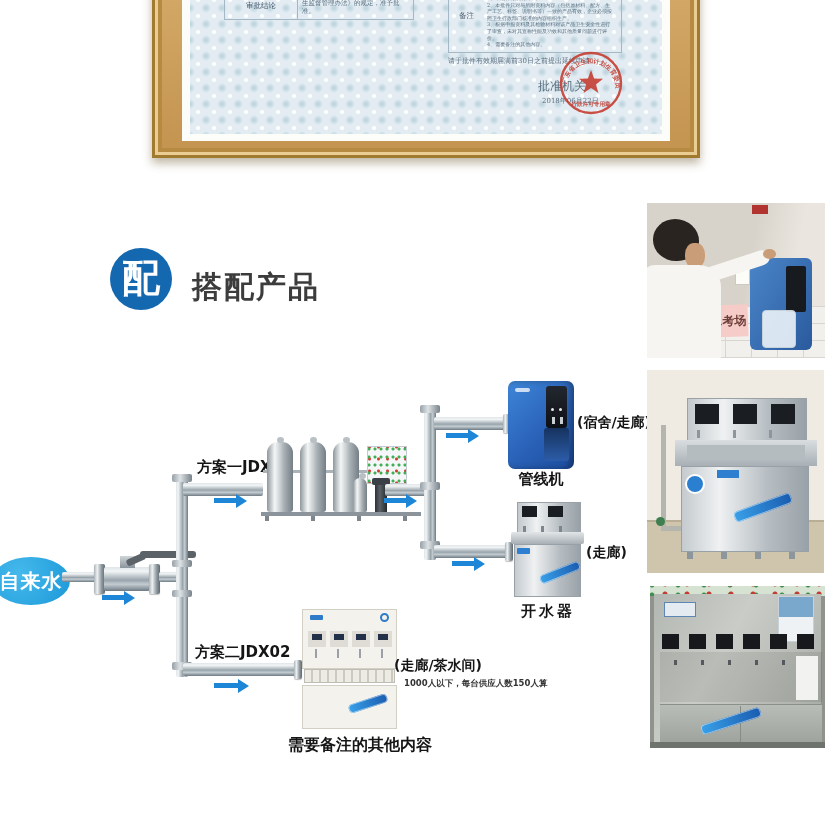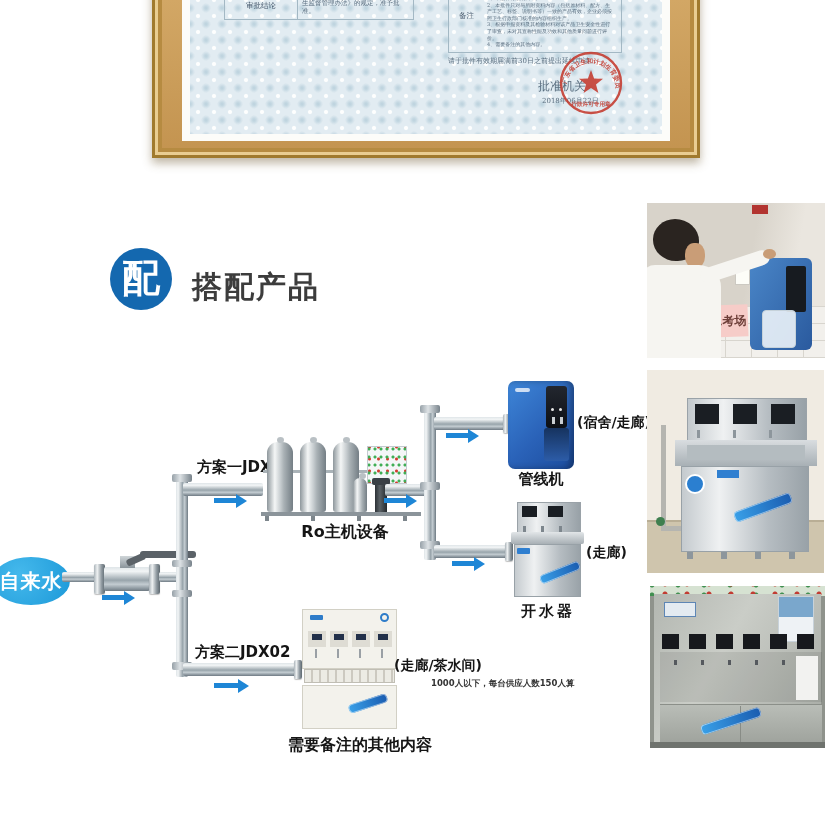--- a/index.html
+++ b/index.html
@@ -127,21 +127,20 @@
     <div class="tank" style="left:12px;top:14px;width:26px;height:70px;"></div>
     <div class="tank" style="left:45px;top:14px;width:26px;height:70px;"></div>
     <div class="tank" style="left:78px;top:14px;width:26px;height:70px;"></div>
     <div class="tank" style="left:98px;top:50px;width:14px;height:34px;border-radius:7px 7px 2px 2px;"></div>
     <div class="abs" style="left:112px;top:18px;width:38px;height:36px;background:#f4f6f7;border:1px solid #c3cbd0;
          background-image:radial-gradient(circle,#3fae55 1px,transparent 2px),radial-gradient(circle,#d23b2e 1px,transparent 2px);
          background-size:6px 8px,9px 12px;background-position:4px 6px,6px 18px;"></div>
     <div class="abs" style="left:120px;top:56px;width:12px;height:28px;background:linear-gradient(90deg,#2c3136,#5a6166 40%,#23282c);"></div>
     <div class="abs" style="left:117px;top:50px;width:18px;height:7px;background:#3a4046;border-radius:2px;"></div>
   </div>
-  <div class="lbl" style="left:255px;top:522px;width:180px;text-align:center;font-size:16px;">Ro主机设备</div>
 
   <div class="pipe-h" style="left:385px;top:484px;width:42px;height:12px;"></div>
   <div class="arrow" style="left:384px;top:498px;width:22px;"></div>
   <div class="pipe-v" style="left:424px;top:407px;height:153px;"></div>
   <div class="collar" style="left:420px;top:405px;width:20px;height:8px;"></div>
   <div class="collar" style="left:420px;top:482px;width:20px;height:8px;"></div>
   <div class="collar" style="left:420px;top:541px;width:20px;height:8px;"></div>
 
   <div class="pipe-h" style="left:434px;top:417px;width:76px;"></div>
   <div class="flange" style="left:503px;top:414px;width:8px;height:19px;"></div>
@@ -187,21 +186,21 @@
     <div class="abs" style="left:80px;top:6px;width:9px;height:9px;border-radius:50%;border:2px solid #2e7cc9;box-sizing:border-box;"></div>
     <div class="abs" style="left:8px;top:24px;width:84px;height:16px;background:repeating-linear-gradient(90deg,#dedcd4 0 18px,transparent 18px 22px);"></div>
     <div class="abs" style="left:12px;top:27px;width:78px;height:6px;background:repeating-linear-gradient(90deg,#22304a 0 10px,transparent 10px 22px);"></div>
     <div class="abs" style="left:15px;top:42px;width:74px;height:9px;background:repeating-linear-gradient(90deg,#9aa0a5 0 2px,transparent 2px 22px);"></div>
     <div class="abs" style="left:4px;top:62px;width:91px;height:14px;border:1px solid #c0beb4;box-sizing:border-box;
          background:repeating-linear-gradient(90deg,#ecebe4 0 6px,#ccc9c0 6px 8px);"></div>
     <div class="abs ivory" style="left:2px;top:78px;width:95px;height:44px;"></div>
     <div class="sticker" style="left:48px;top:92px;width:40px;height:9px;transform:rotate(-18deg);"></div>
   </div>
   <div class="tag" style="left:394px;top:657px;">(走廊/茶水间)</div>
-  <div class="abs" style="left:404px;top:678px;font-size:8.5px;font-weight:bold;color:#333;margin-left:27px;">1000人以下，每台供应人数150人算</div>
+  <div class="abs" style="left:404px;top:678px;font-size:8.5px;font-weight:bold;color:#333;">1000人以下，每台供应人数150人算</div>
   <div class="lbl" style="left:288px;top:735px;width:125px;text-align:center;font-size:16px;">需要备注的其他内容</div>
 
   <div class="abs" style="left:647px;top:203px;width:178px;height:155px;overflow:hidden;
        background:linear-gradient(100deg,#d8d3ca 55%,#eae6df 78%);">
     <div class="abs" style="left:0;top:103px;width:178px;height:52px;background:#f2f0ec;
          background-image:linear-gradient(#d8d5ce 1px,transparent 1px),linear-gradient(90deg,#d8d5ce 1px,transparent 1px);
          background-size:26px 17px;"></div>
     <div class="abs" style="left:105px;top:2px;width:16px;height:9px;background:#b23430;"></div>
     <div class="abs" style="left:88px;top:62px;width:13px;height:18px;background:#fdfdf8;border:1px solid #ccc9c2;"></div>
     <div class="abs" style="left:103px;top:55px;width:62px;height:92px;border-radius:6px;

